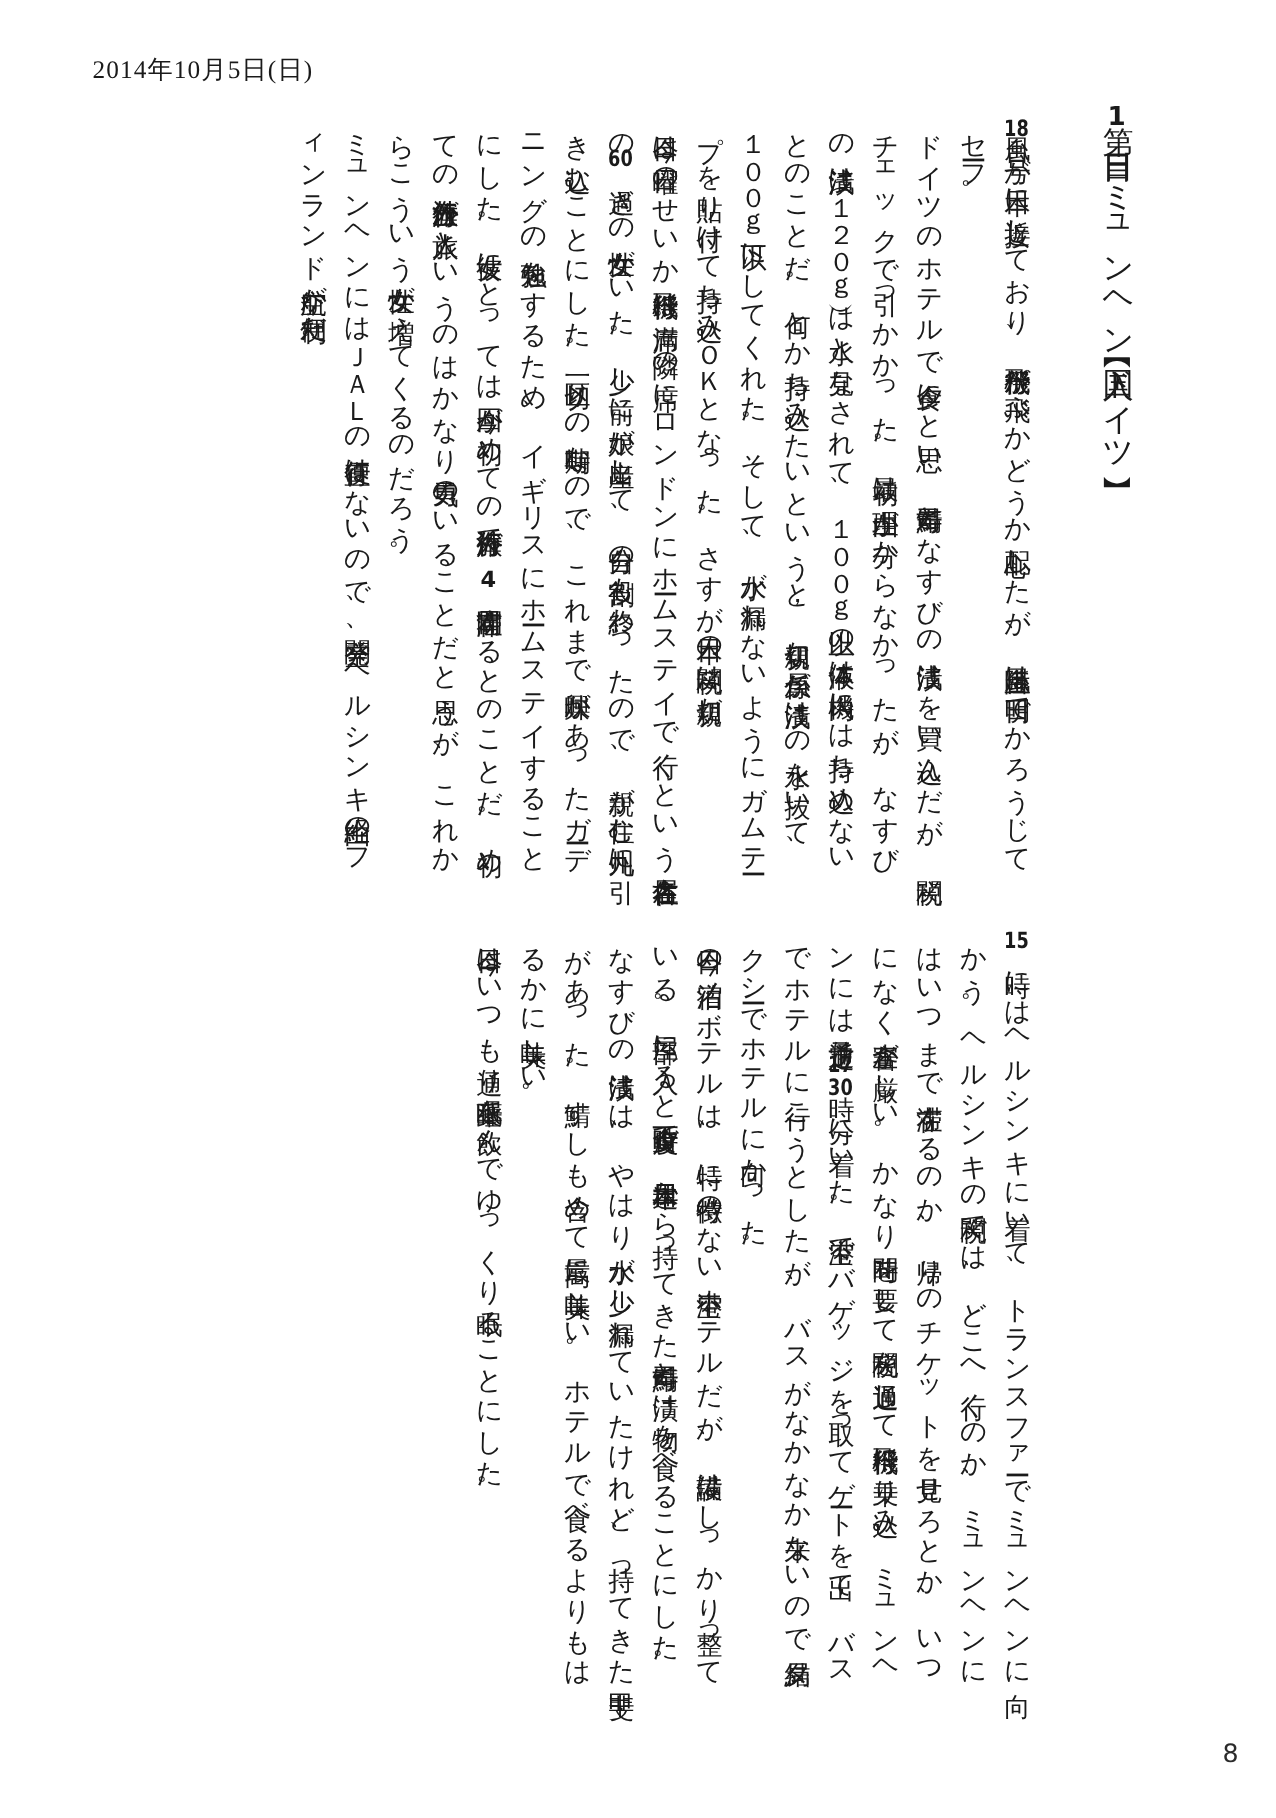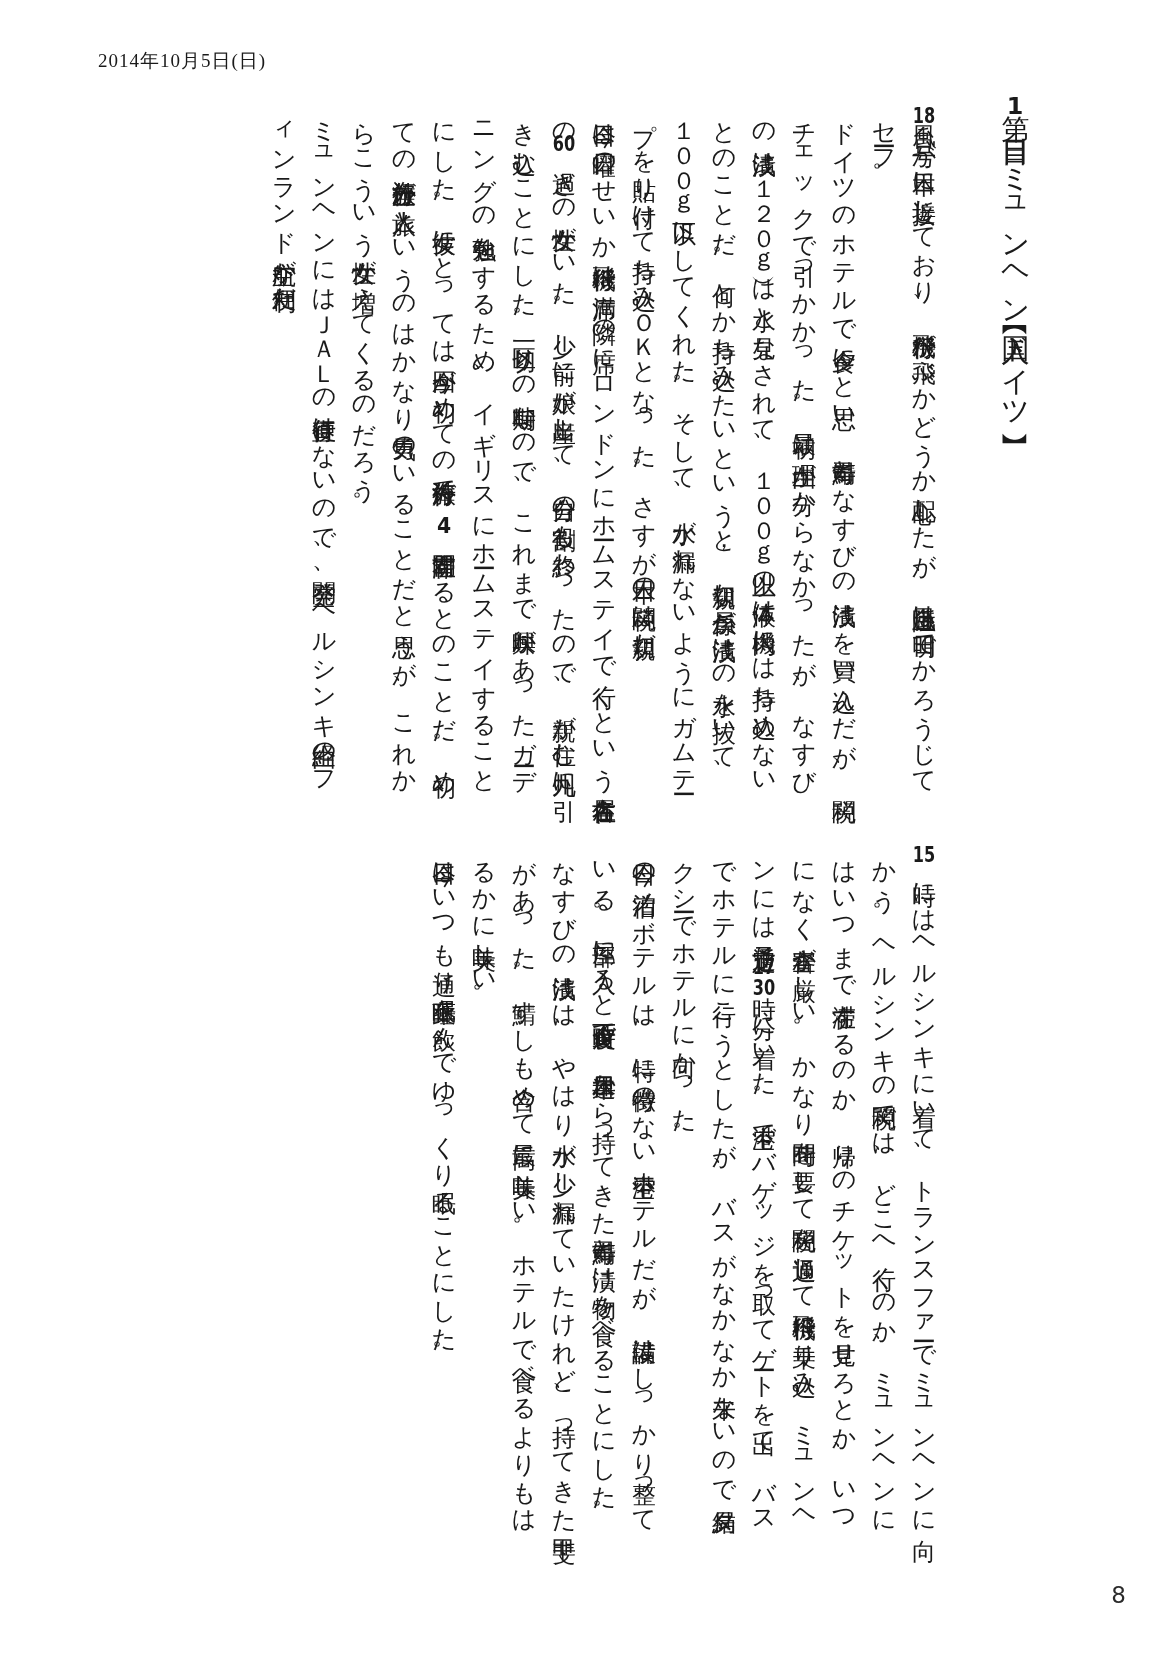--- a/index.html
+++ b/index.html
@@ -9,22 +9,22 @@
     font-family: "Liberation Serif", "DejaVu Serif", serif;
     color: #1a1a1a;
     position: relative;
     overflow: hidden;
   }
   .page {
     position: absolute; inset: 0;
   }
   .date {
     position: absolute;
-    left: 98px; top: 48px;
-    font-size: 19px;
+    left: 84px; top: 48px;
+    font-size: 23px;
     letter-spacing: 1px;
     white-space: nowrap;
   }
   .vtext {
     writing-mode: vertical-rl;
     text-orientation: mixed;
     line-break: normal;
   }
   .title-col {
     position: absolute;

